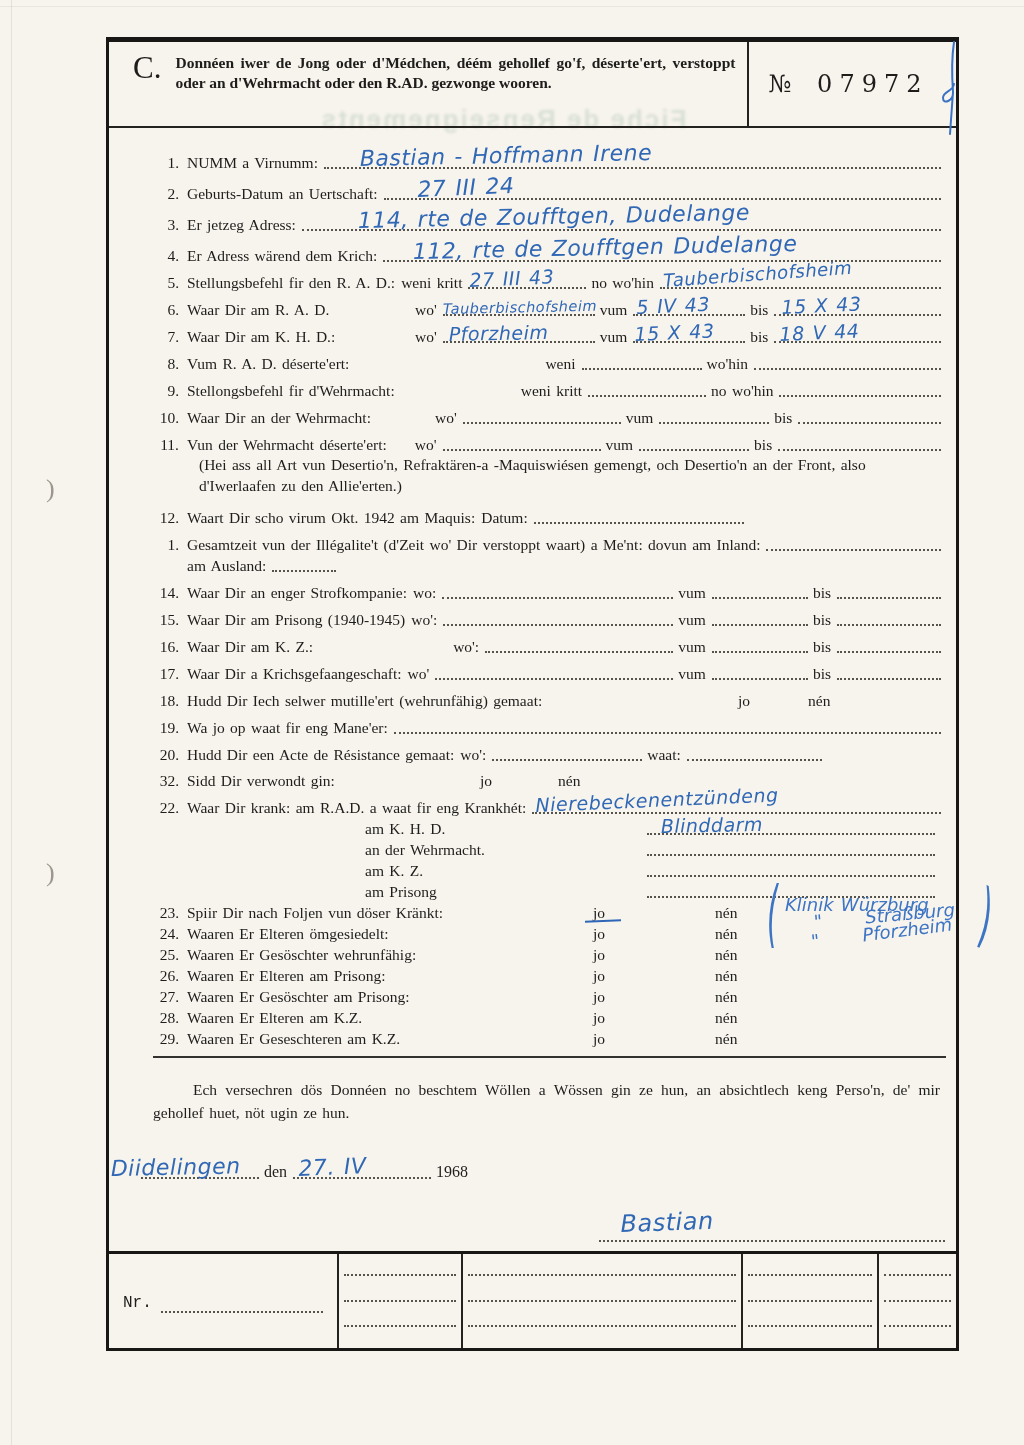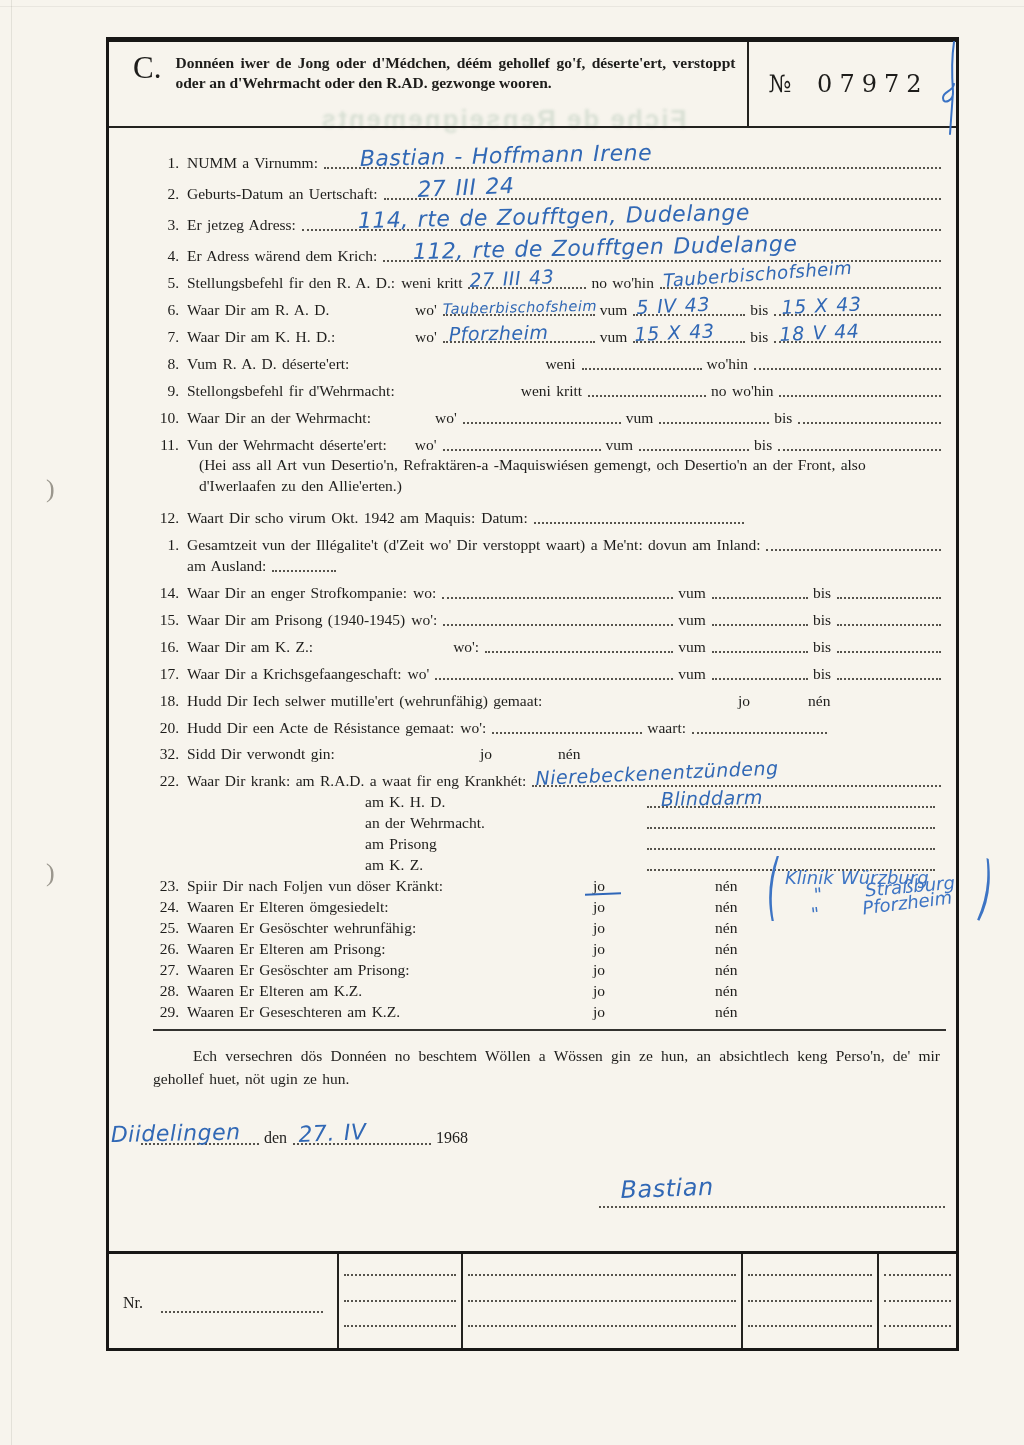--- a/index.html
+++ b/index.html
@@ -53,30 +53,30 @@
        font-family:"DejaVu Sans",sans-serif;font-style:italic;z-index:3;}
   .ann div{white-space:pre;height:21px;font-size:18px;transform-origin:left bottom;}
   .ann .l1{padding-left:16px;}
   .ann .l2{padding-left:46px;transform:rotate(-5deg);}
   .ann .l3{padding-left:44px;transform:rotate(-7deg);}
   .paren{position:absolute;font-size:28px;font-weight:300;color:#3d74c4;}
   .paren.open{left:-2px;top:6px;transform:scaleY(2.6);}
   .paren.close{left:212px;top:8px;transform:scaleY(2.6) rotate(10deg);}
 
   
-  .decl{border-top:2px solid #33322f;margin-top:8px;padding:13px 6px 0 0;font-size:15.5px;
+  .decl{border-top:2px solid #33322f;margin-top:8px;padding:20px 6px 0 0;font-size:15.5px;
         line-height:1.5;text-align:justify;}
   .decl .ind{display:inline-block;width:40px;}
   .dateline{display:flex;align-items:flex-end;width:372px;margin:38px 0 0 -12px;font-size:16px;}
   .sig{position:relative;margin:22px 0 0 446px;height:36px;border-bottom:2px dotted #56534d;width:346px;}
   .sig .hw{bottom:2px;left:22px;font-size:24px;transform:rotate(-2deg);}
 
   
   .btable{position:absolute;left:0;right:0;bottom:0;height:94px;border-top:3px solid #181716;
-          display:flex;background:transparent;}
+          display:flex;background:transparent;font-family:Liberation Mono, monospace;}
   .bc{position:relative;border-right:2px solid #23221f;}
   .bc:last-child{border-right:none;flex:1;}
   .bc1{width:228px;} .bc2{width:122px;} .bc3{width:278px;} .bc4{width:134px;}
   .nrlab{position:absolute;left:14px;top:40px;font-size:16px;}
   .nrfill{position:absolute;left:52px;right:14px;top:57px;border-bottom:2px dotted #56534d;}
   .dl{position:absolute;left:5px;right:5px;border-bottom:2px dotted #56534d;}
   .dl1{top:20px;} .dl2{top:46px;} .dl3{top:71px;}
 
   
   .penmark{position:absolute;left:936px;top:40px;z-index:4;}
@@ -304,28 +304,33 @@
         <span class="fill" style="width:104px"></span>
       </div>
 
       <div class="row">
         <span class="num">18.</span>
         <span class="t">Hudd Dir Iech selwer mutille'ert (wehrunfähig) gemaat:</span>
         <span class="jo" style="left:585px">jo</span>
         <span class="nen" style="left:655px">nén</span>
       </div>
 
+      <div class="row">
+        <span class="num">19.</span>
+        <span class="t">Wa jo op waat fir eng Mane'er:</span>
+        <span class="fill flex"></span>
+      </div>
 
       <div class="row">
         <span class="num">20.</span>
         <span class="t">Hudd Dir een Acte de Résistance gemaat:</span>
         <span class="gap6"></span>
         <span class="t">wo':</span>
         <span class="fill" style="width:150px"></span>
-        <span class="t">waart:</span>
+        <span class="t">waat:</span>
         <span class="fill" style="width:135px"></span>
         <span class="endgap"></span>
       </div>
 
       <div class="row h26">
         <span class="num">32.</span>
         <span class="t">Sidd Dir verwondt gin:</span>
         <span class="jo" style="left:327px">jo</span>
         <span class="nen" style="left:405px">nén</span>
       </div>
@@ -346,28 +351,28 @@
       </div>
       <div class="row h21">
         <span class="sp" style="width:212px"></span>
         <span class="t">an der Wehrmacht.</span>
         <span class="fill" style="position:absolute;left:488px;width:288px">
             <span class="hw"></span>
           </span>
       </div>
       <div class="row h21">
         <span class="sp" style="width:212px"></span>
-        <span class="t">am Prisong</span>
+        <span class="t">am K. Z.</span>
         <span class="fill" style="position:absolute;left:488px;width:288px">
             <span class="hw"></span>
           </span>
       </div>
       <div class="row h21">
         <span class="sp" style="width:212px"></span>
-        <span class="t">am K. Z.</span>
+        <span class="t">am Prisong</span>
         <span class="fill" style="position:absolute;left:488px;width:288px">
             <span class="hw"></span>
           </span>
       </div>
 
       <div class="row h21">
         <span class="num">23.</span>
         <span class="t">Spiir Dir nach Foljen vun döser Kränkt:</span>
         <span class="jo" style="left:440px">jo</span>
         <span class="jo-underline" style="left:432px;bottom:0"></span>

